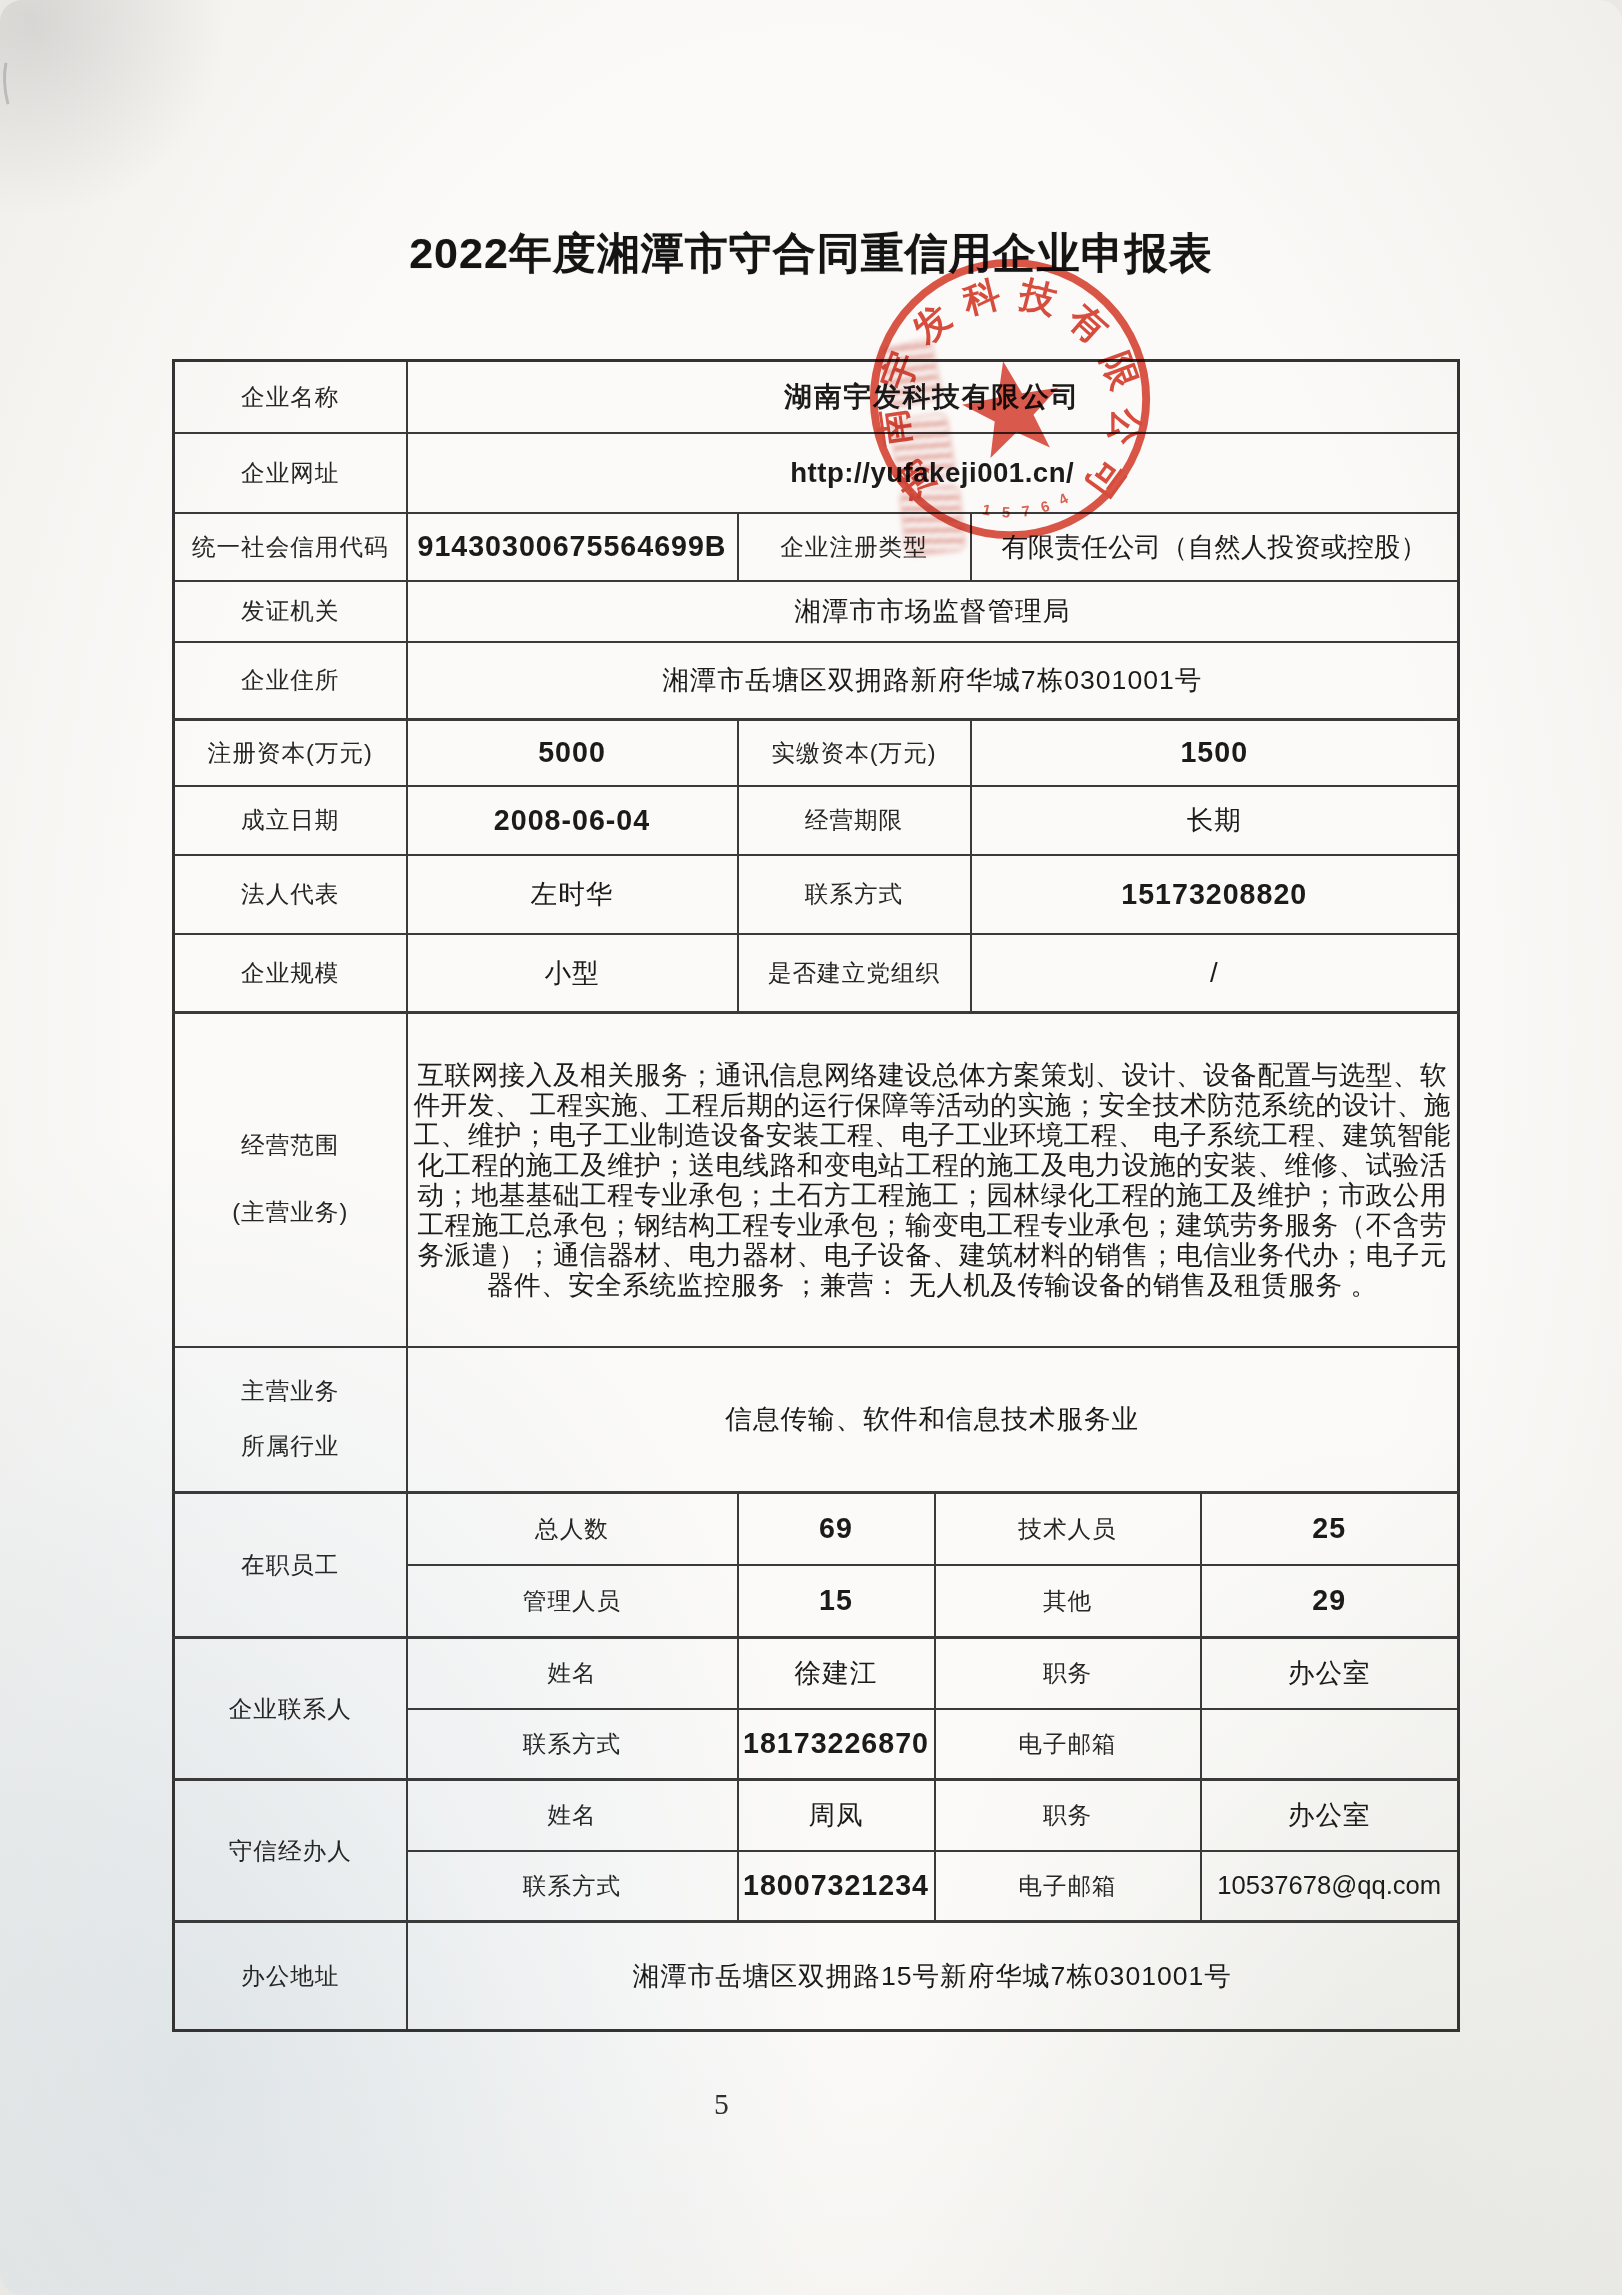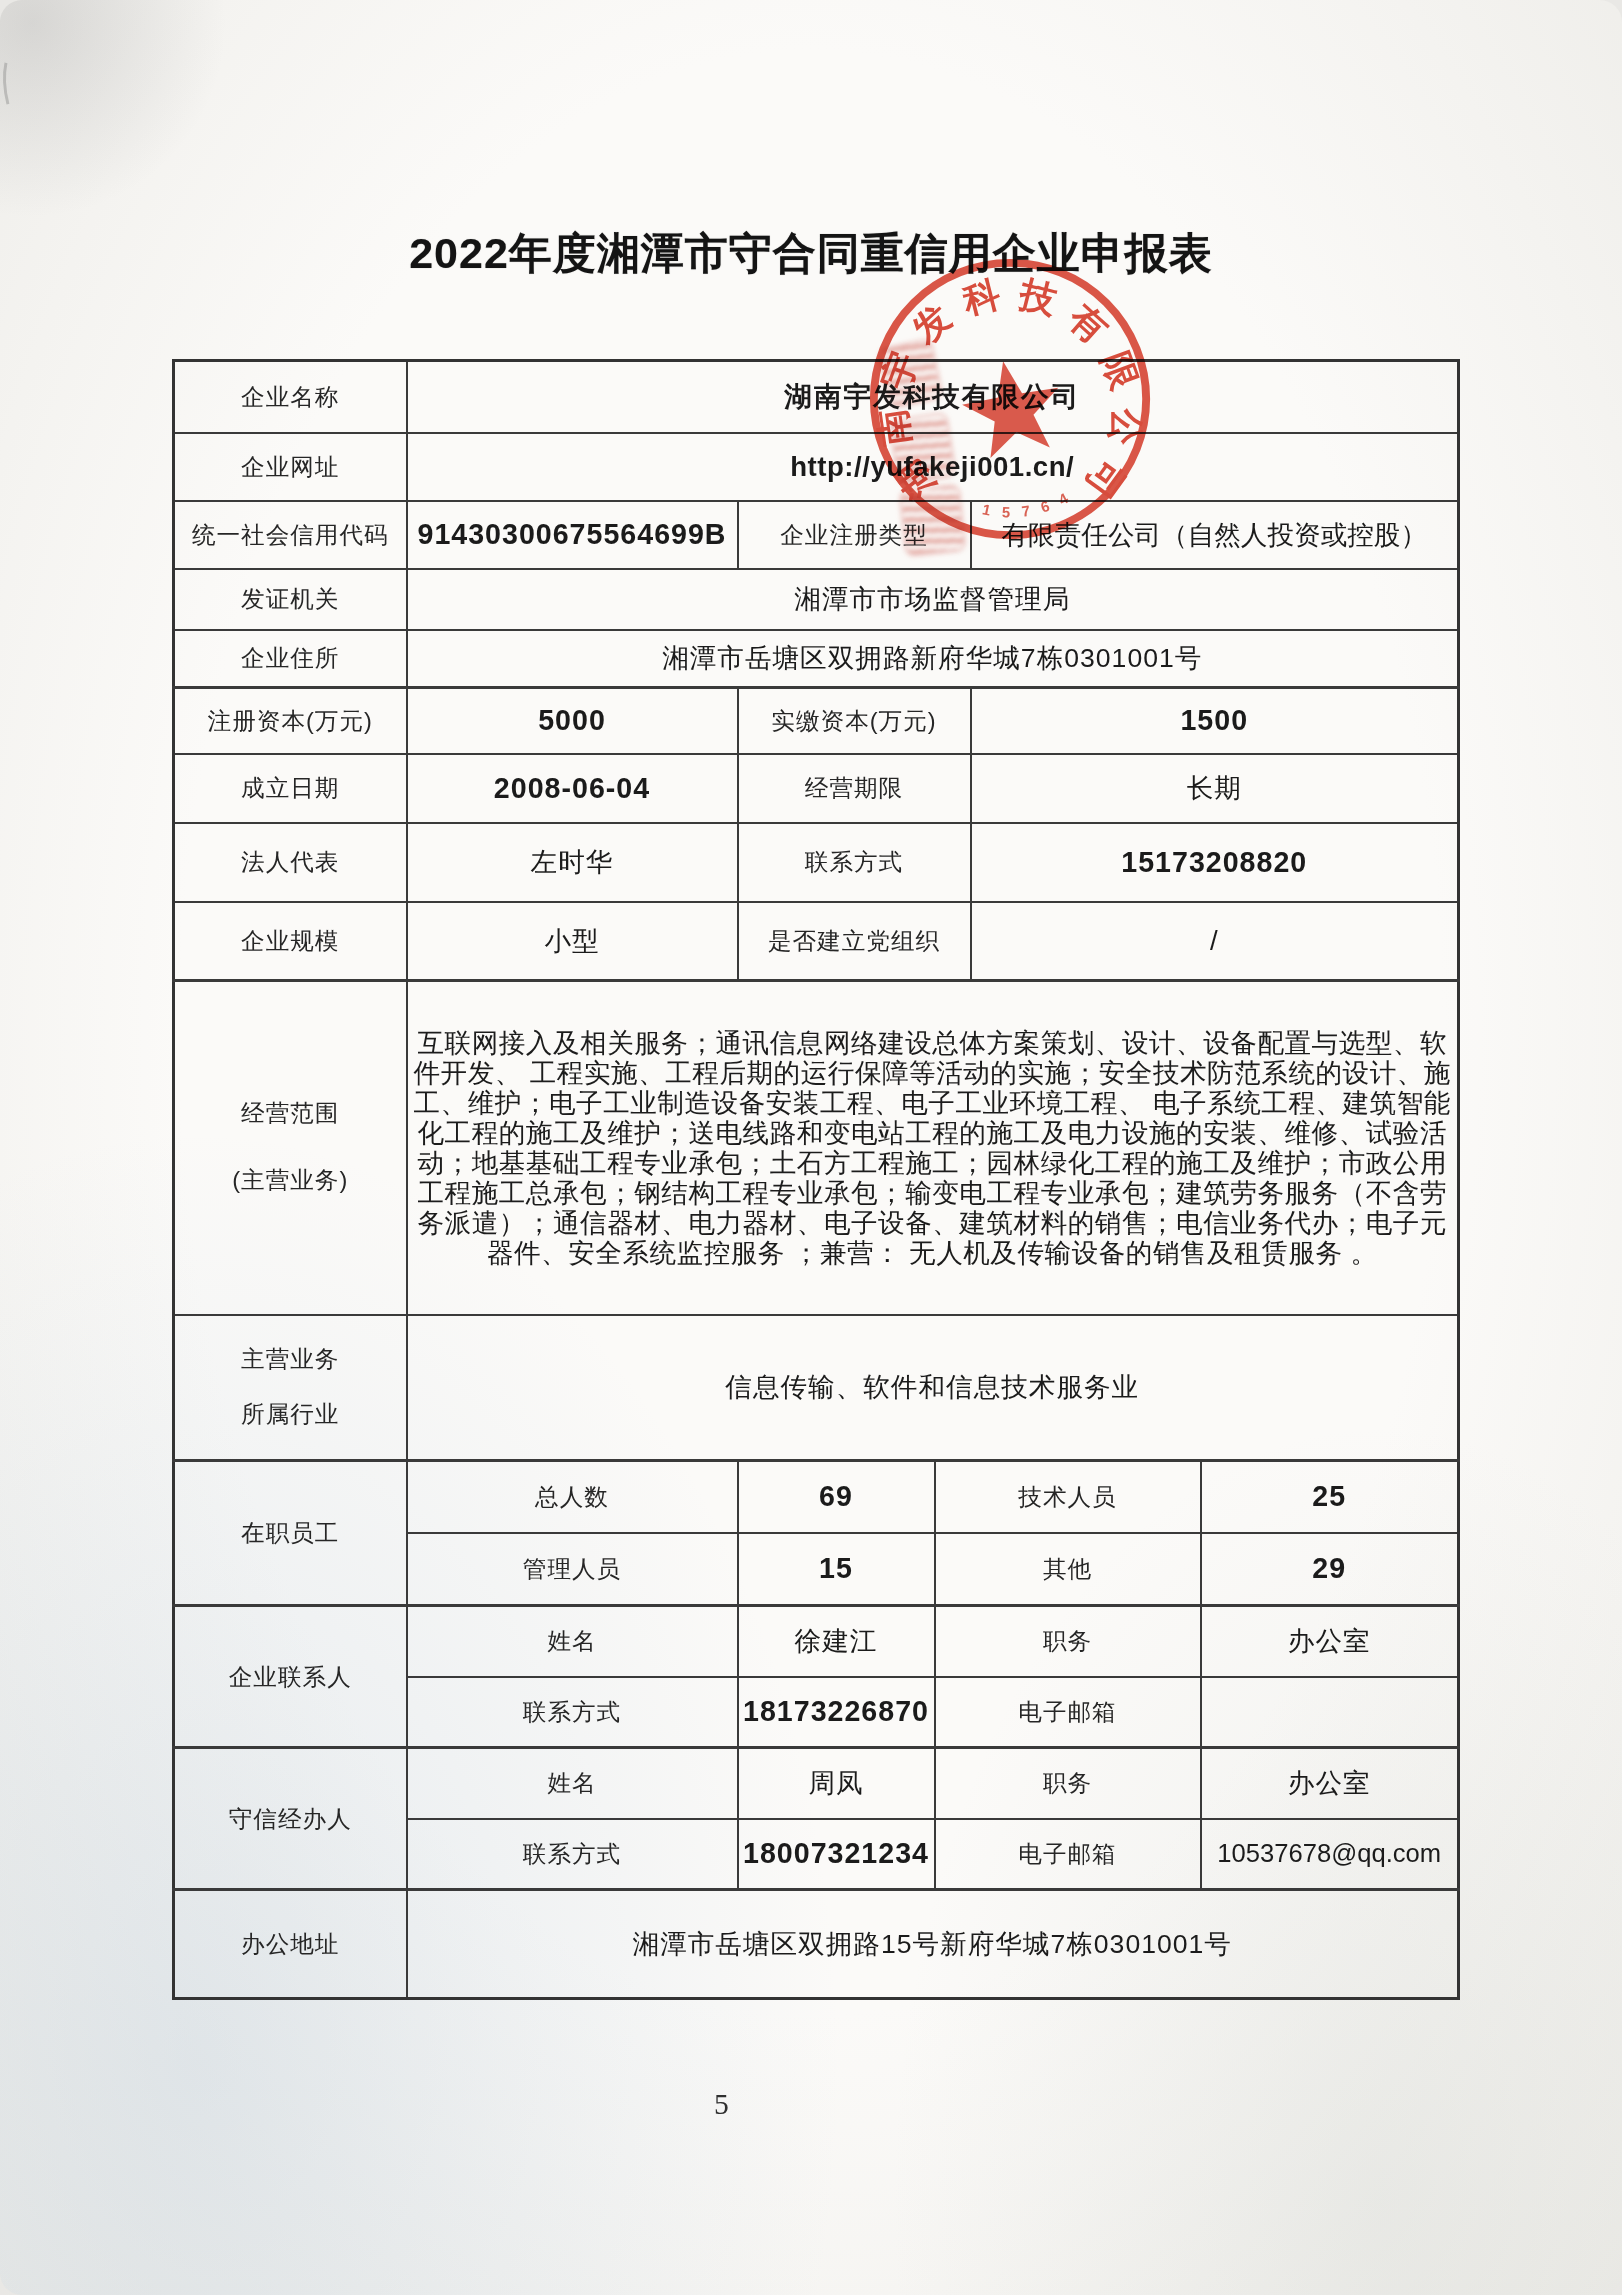--- a/index.html
+++ b/index.html
@@ -96,35 +96,35 @@
         <col style="width:197px">
       <col style="width:36px">
         <col style="width:230px">
         <col style="width:258px">
     </colgroup>
     <tbody>
       <tr style="height:72px">
         <td class="lbl">企业名称</td>
         <td colspan="5" class="val name-val">湖南宇发科技有限公司</td>
       </tr>
-      <tr style="height:68px">
+      <tr style="height:80px">
         <td class="lbl">企业网址</td>
         <td colspan="5" class="val url">http://yufakeji001.cn/</td>
       </tr>
       <tr style="height:68px">
         <td class="lbl">统一社会信用代码</td>
         <td class="val code">91430300675564699B</td>
         <td colspan="2" class="lbl">企业注册类型</td>
         <td colspan="2" class="val fill">有限责任公司（自然人投资或控股）</td>
       </tr>
       <tr style="height:61px">
         <td class="lbl">发证机关</td>
         <td colspan="5" class="val">湘潭市市场监督管理局</td>
       </tr>
-      <tr style="height:58px">
+      <tr style="height:78px">
         <td class="lbl">企业住所</td>
         <td colspan="5" class="val">湘潭市岳塘区双拥路新府华城7栋0301001号</td>
       </tr>
       <tr style="height:66px" class="thick">
         <td class="lbl">注册资本(万元)</td>
         <td class="val num">5000</td>
         <td colspan="2" class="lbl">实缴资本(万元)</td>
         <td colspan="2" class="val num">1500</td>
       </tr>
       <tr style="height:69px">

